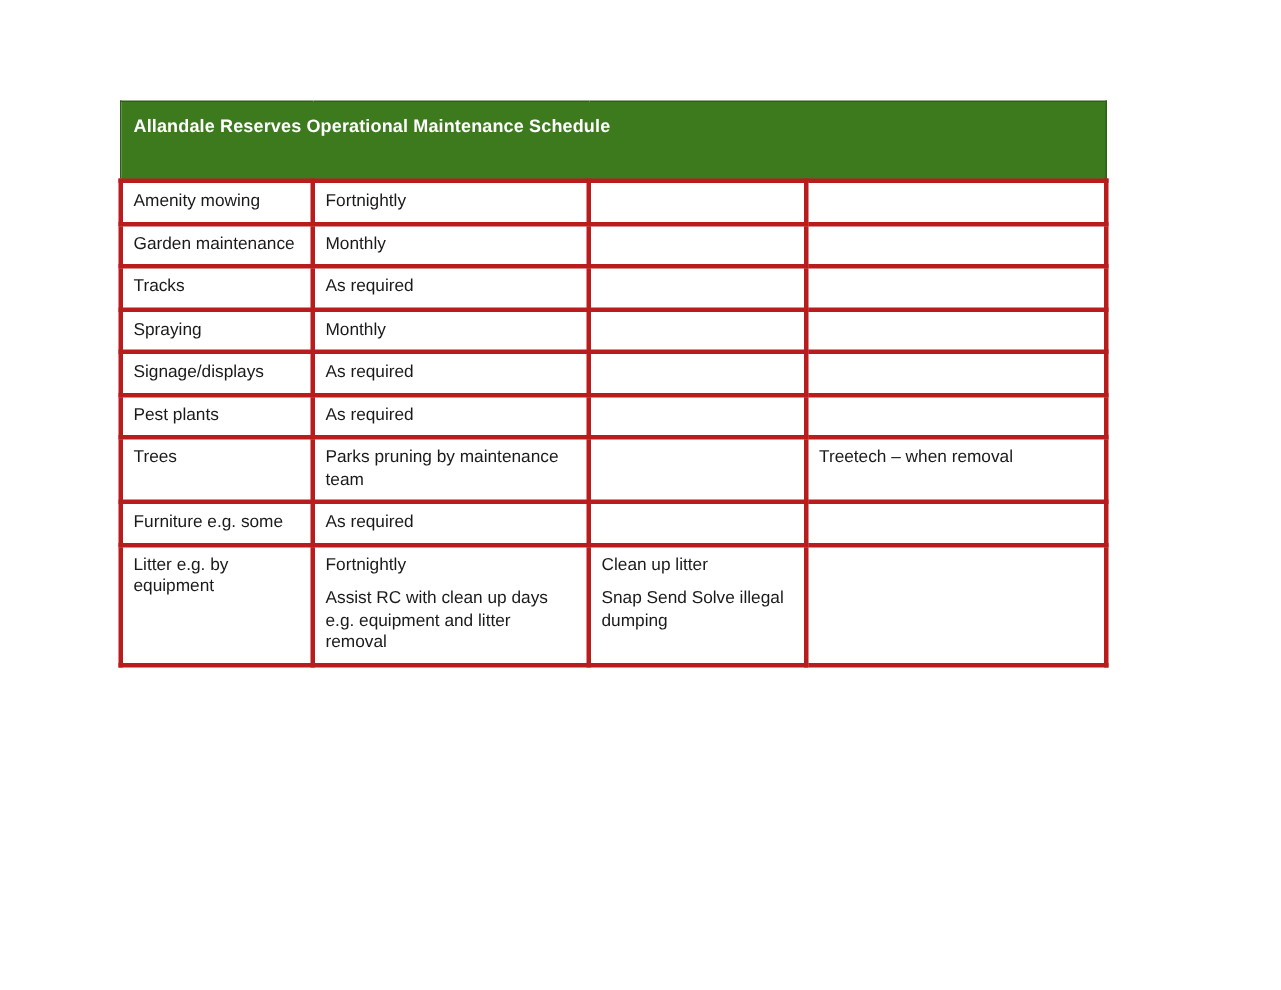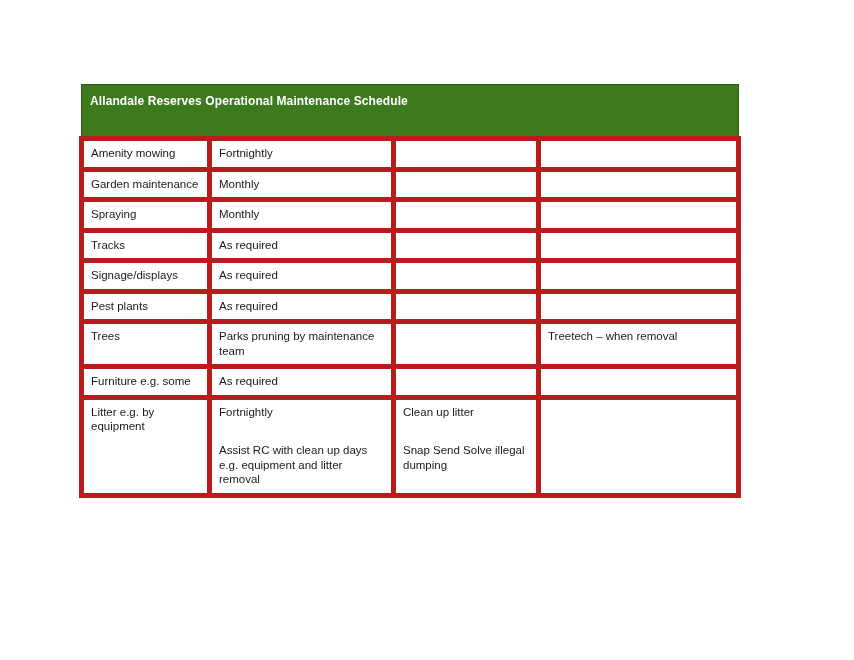--- a/index.html
+++ b/index.html
@@ -18,30 +18,30 @@
   #page {
     position: relative;
     width: 854px;
     height: 660px;
   }
 
   
   .sched-table {
     position: absolute;
     left: 79px;
-    top: 84px;
+    top: 67px;
     width: 657px;
     border-collapse: collapse;
     table-layout: fixed;
     background: #ffffff;
     padding-left: 44px;
   }
 
   .sched-table td, .sched-table th {
-    border: 5px solid #b91c1c;
+    border: 3px solid #b91c1c;
     vertical-align: top;
     padding: 5px 7px 6px 7px;
     font-size: 11.5px;
     line-height: 14.5px;
     color: #1a1a1a;
     font-weight: normal;
     text-align: left;
     word-wrap: break-word;
   }
 
@@ -69,21 +69,21 @@
   }
 
   
   .col-a { width: 128px; }
   .col-b { width: 184px; }
   .col-c { width: 145px; }
   .col-d { width: 200px; }
 
   
   .cell-p { margin: 0; }
-  .cell-p + .cell-p { margin-top: 24px; }
+  .cell-p + .cell-p { margin-top: 8px; }
 
   .empty-cell { }
 </style>
 </head>
 <body>
 
 <div id="page">
 
   <table class="sched-table">
     <colgroup>
@@ -115,34 +115,34 @@
             <p class="cell-p">Garden maintenance</p>
           </td>
           <td>
             <p class="cell-p">Monthly</p>
           </td>
           <td class="empty-cell"></td>
           <td class="empty-cell"></td>
         </tr>
         <tr>
           <td>
+            <p class="cell-p">Tracks</p>
+          </td>
+          <td>
+            <p class="cell-p">As required</p>
+          </td>
+          <td class="empty-cell"></td>
+          <td class="empty-cell"></td>
+        </tr>
+        <tr>
+          <td>
             <p class="cell-p">Spraying</p>
           </td>
           <td>
             <p class="cell-p">Monthly</p>
-          </td>
-          <td class="empty-cell"></td>
-          <td class="empty-cell"></td>
-        </tr>
-        <tr>
-          <td>
-            <p class="cell-p">Tracks</p>
-          </td>
-          <td>
-            <p class="cell-p">As required</p>
           </td>
           <td class="empty-cell"></td>
           <td class="empty-cell"></td>
         </tr>
         <tr>
           <td>
             <p class="cell-p">Signage/displays</p>
           </td>
           <td>
             <p class="cell-p">As required</p>

